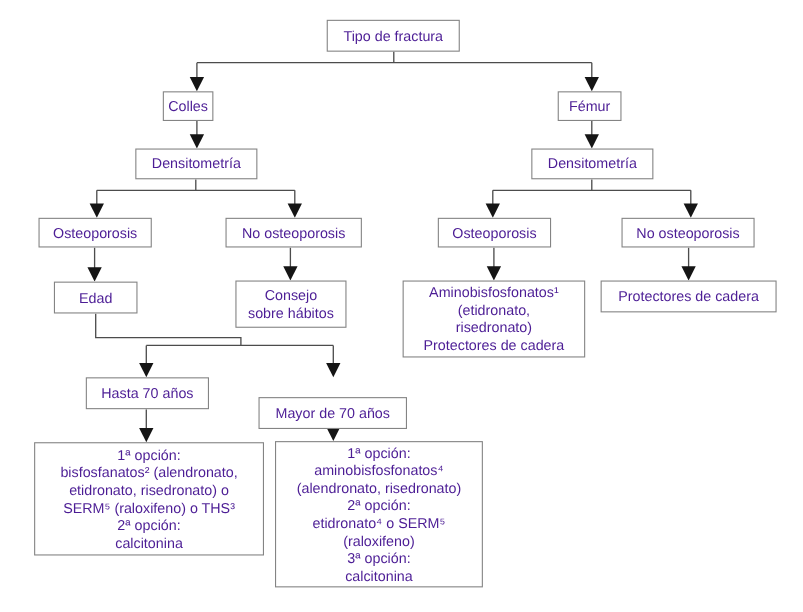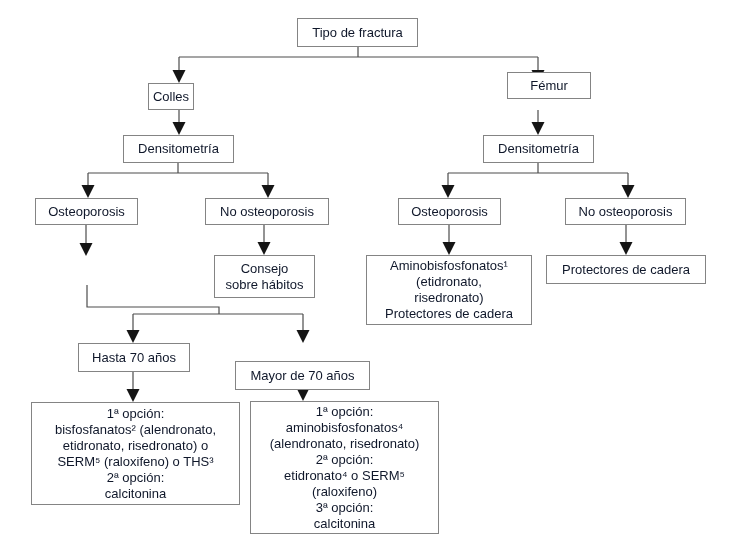--- a/index.html
+++ b/index.html
@@ -1,18 +1,18 @@
 <!DOCTYPE html>
 <html><head>
 <meta charset="utf-8">
 <style>
   html,body{margin:0;padding:0;background:#ffffff;}
   .stage{
     position:relative;width:730px;height:556px;background:#ffffff;overflow:hidden;
-    font-family:"Liberation Sans","DejaVu Sans",sans-serif;color:#0f172a;
+    font-family:"Liberation Sans","DejaVu Sans",sans-serif;color:#4c1d95;
   }
   .connect{position:absolute;left:0;top:0;}
   .node{
     position:absolute;box-sizing:border-box;background:#ffffff;
     border:1px solid #848484;
     display:flex;align-items:center;justify-content:center;
     text-align:center;font-size:13px;line-height:16px;white-space:nowrap;
   }
   .node.multi{flex-direction:column;justify-content:center;}
   .ln{width:100%;}
@@ -53,21 +53,21 @@
   </svg>
 
   <div class="node" style="left:297px;top:18px;width:121px;height:29px">
     <span>Tipo de fractura</span>
   </div>
 
   <div class="node" style="left:148px;top:83px;width:46px;height:27px">
     <span>Colles</span>
   </div>
 
-  <div class="node" style="left:507px;top:72px;width:84px;height:27px">
+  <div class="node" style="left:507px;top:83px;width:58px;height:27px">
     <span>Fémur</span>
   </div>
 
   <div class="node" style="left:123px;top:135px;width:111px;height:28px">
     <span>Densitometría</span>
   </div>
 
   <div class="node" style="left:483px;top:135px;width:111px;height:28px">
     <span>Densitometría</span>
   </div>
@@ -81,20 +81,23 @@
   </div>
 
   <div class="node" style="left:398px;top:198px;width:103px;height:27px">
     <span>Osteoporosis</span>
   </div>
 
   <div class="node" style="left:565px;top:198px;width:121px;height:27px">
     <span>No osteoporosis</span>
   </div>
 
+  <div class="node" style="left:49px;top:256px;width:76px;height:29px">
+    <span>Edad</span>
+  </div>
 
   <div class="node multi" style="left:214px;top:255px;width:101px;height:43px">
     <div class="ln">Consejo</div>
     <div class="ln">sobre hábitos</div>
   </div>
 
   <div class="node multi" style="left:366px;top:255px;width:166px;height:70px">
     <div class="ln">Aminobisfosfonatos¹</div>
     <div class="ln">(etidronato,</div>
     <div class="ln">risedronato)</div>

